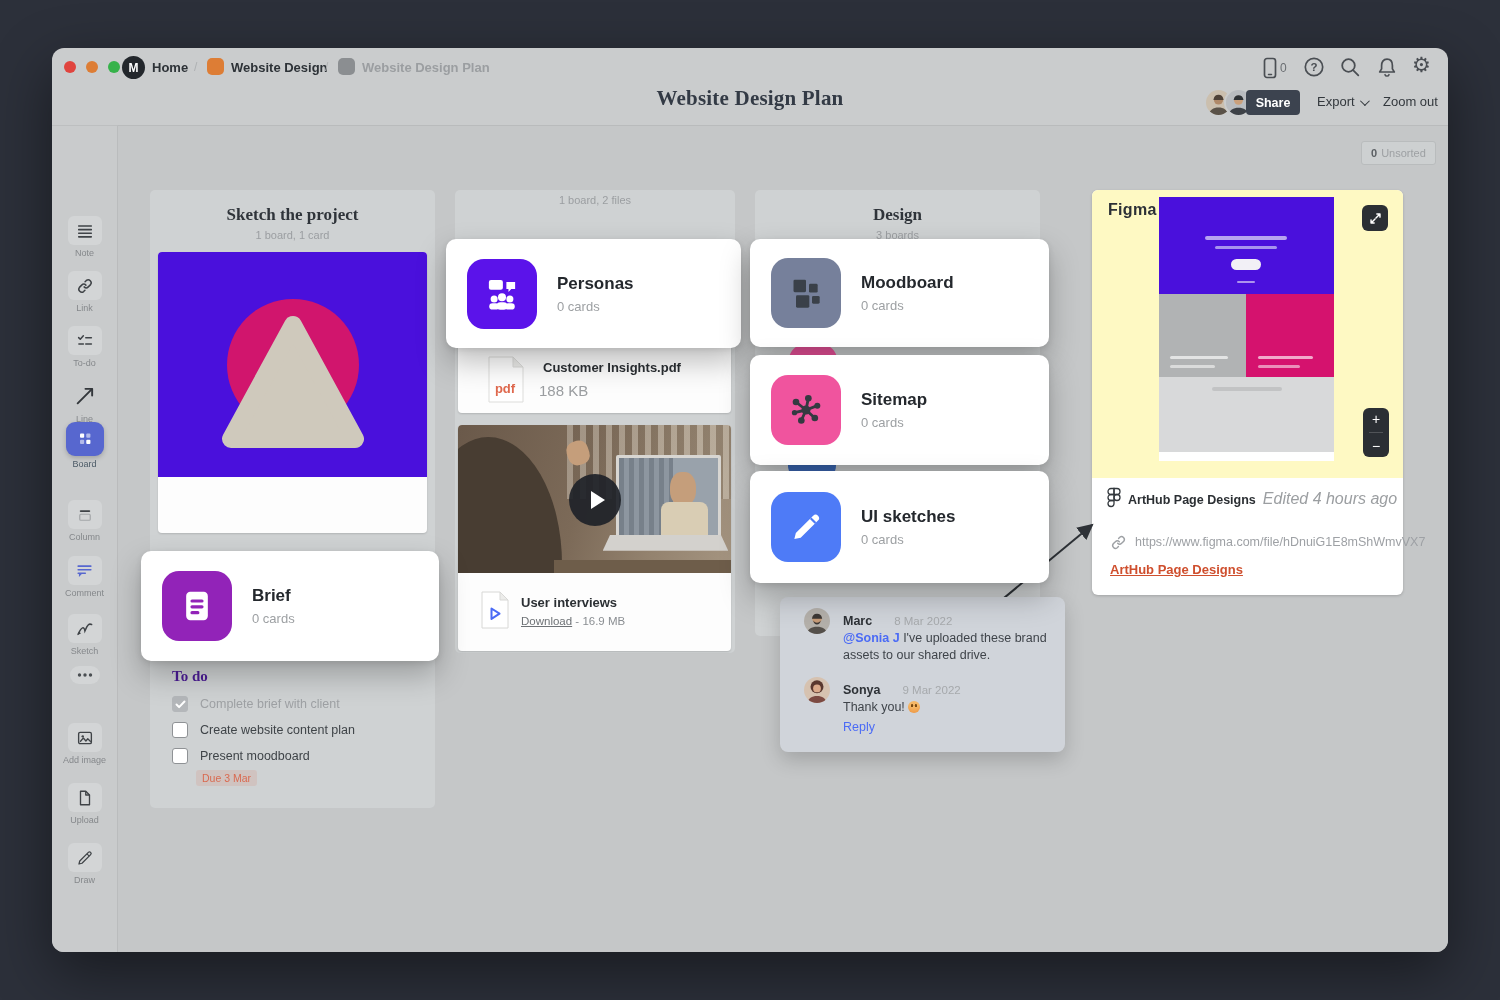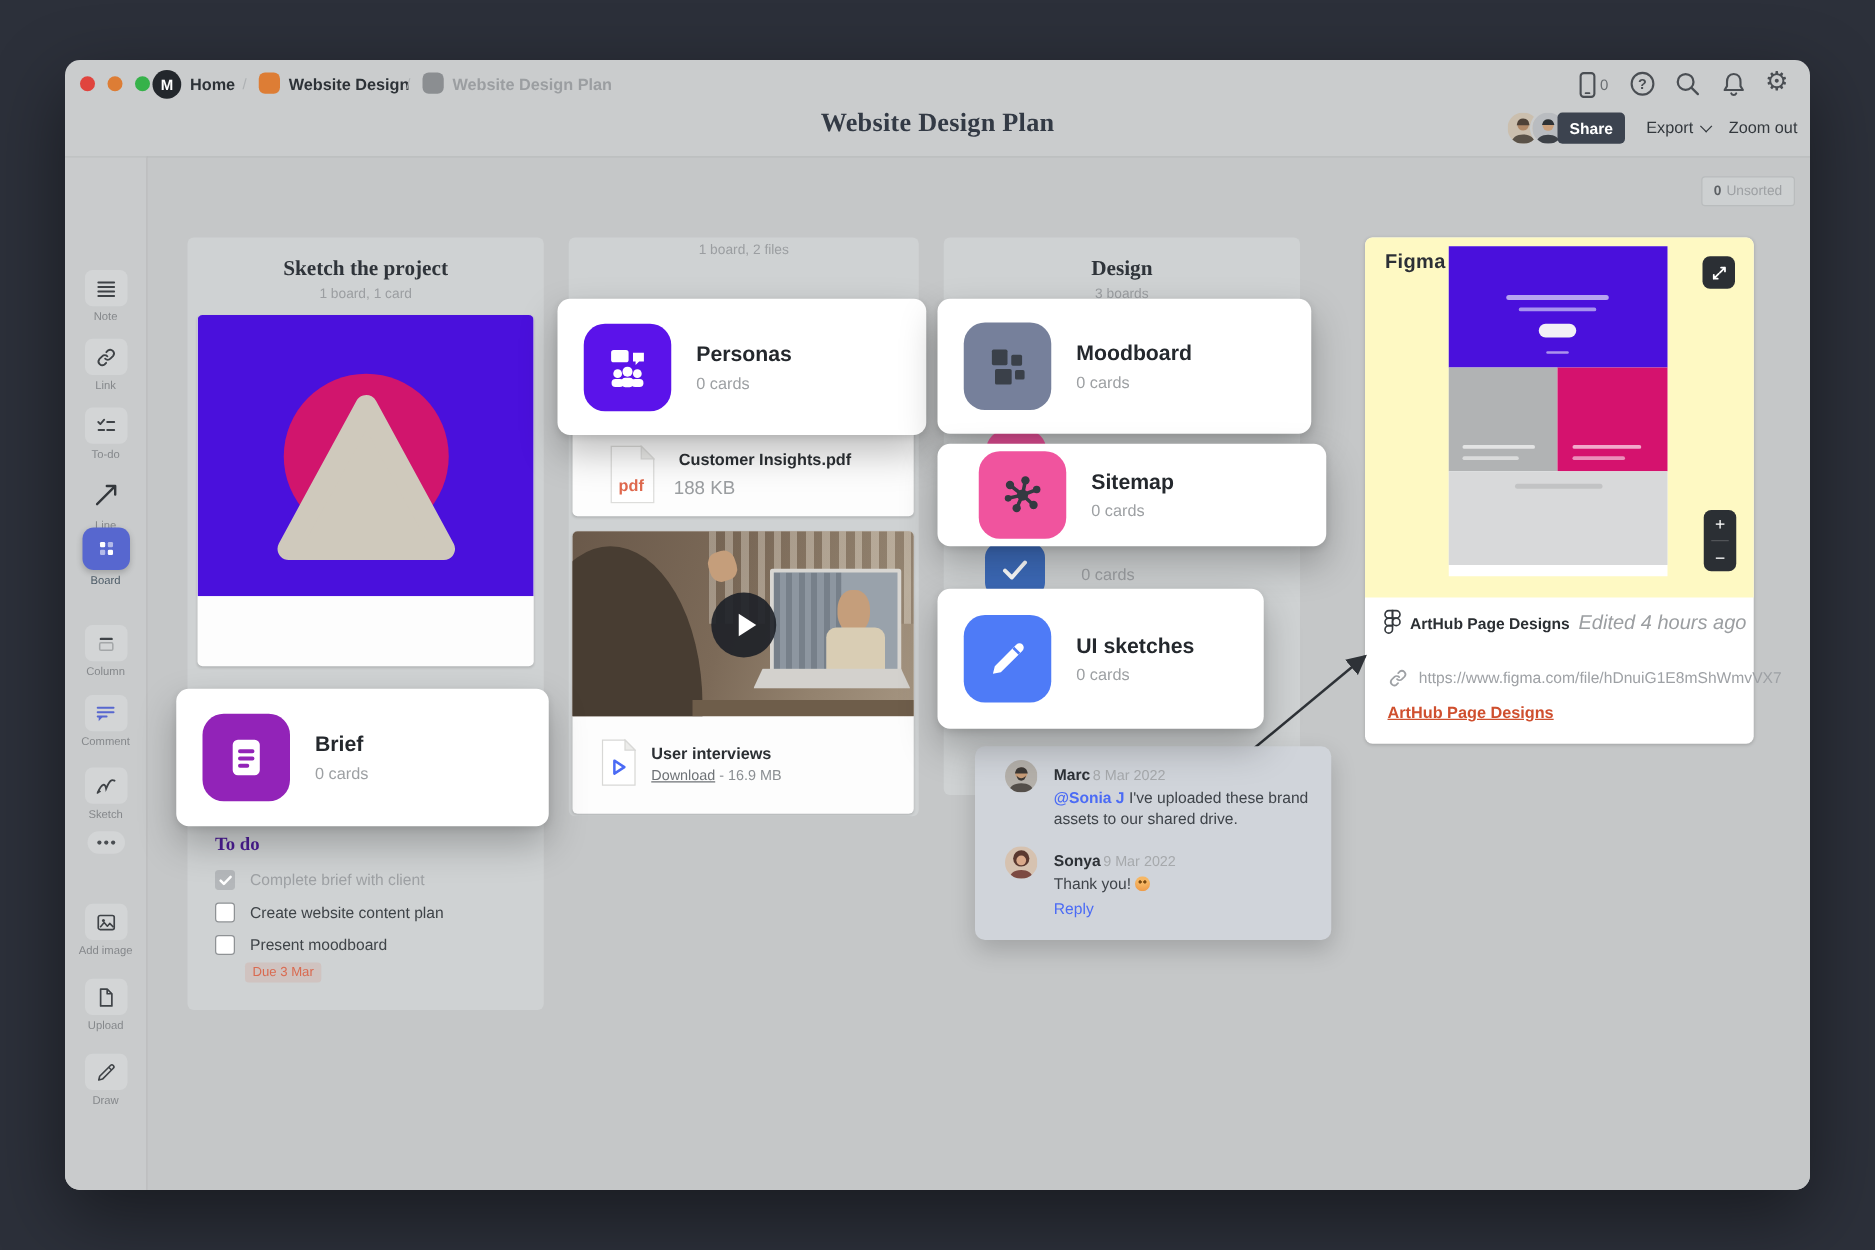--- a/index.html
+++ b/index.html
@@ -53,21 +53,21 @@
   .caption{font-size:11.5px;line-height:17px;color:#45494e;padding:10px 16px;}
   .todo-row{position:absolute;display:flex;align-items:center;}
   .cbx{width:16px;height:16px;border-radius:3px;background:#fff;border:1.5px solid #8f9295;box-sizing:border-box;flex:none;}
   .cbx.on{background:#b4b7ba;border-color:#b4b7ba;display:flex;align-items:center;justify-content:center;}
   .todo-row .lbl{font-size:12.5px;color:#3f4448;margin-left:12px;}
   .todo-row .lbl.done{color:#9ea1a4;}
   .due{background:rgba(217,106,80,.14);color:#d96a50;font-size:10.5px;padding:2px 6px;border-radius:3px;}
   .cmtcard{left:728px;top:549px;width:285px;height:155px;background:#d0d4da;border-radius:8px;z-index:3;
     box-shadow:0 8px 20px rgba(0,0,0,.18);}
   .cmt-name{font-size:12.5px;font-weight:700;color:#2d3136;}
-  .cmt-date{font-size:11.5px;color:#a6a9ac;font-weight:400;margin-left:2px;}
+  .cmt-date{font-size:11.5px;color:#a6a9ac;font-weight:400;margin-left:22px;}
   .cmt-text{font-size:12.5px;line-height:17px;color:#3f444a;width:205px;}
   .mention{color:#4b6bf5;font-weight:700;}
   .reply{font-size:12.5px;color:#4b6bf5;}
   .emoji{display:inline-block;width:12px;height:12px;border-radius:50%;vertical-align:-2px;margin-left:3px;
     background:radial-gradient(circle at 34% 38%,#7a4a12 1.1px,transparent 1.5px),
                radial-gradient(circle at 66% 38%,#7a4a12 1.1px,transparent 1.5px),
                radial-gradient(circle at 50% 10%,#f6b765 40%,#ec9340 100%);}
   
   .figcard{left:1040px;top:142px;width:311px;height:405px;background:#fff;border-radius:6px;z-index:1;
     box-shadow:0 1px 3px rgba(0,0,0,.18);}
@@ -405,21 +405,21 @@
           <rect x="6" y="13.3" width="8" height="7.5" rx="0.8"></rect>
           <rect x="15.6" y="13.8" width="4.6" height="4.6" rx="0.8"></rect>
         </svg>
       </span>
     <span class="meta">
         <div class="ct">Moodboard</div>
         <div class="cc">0 cards</div>
       </span>
   </div>
 
-  <div class="fcard" style="left:698px;top:307px;width:299px;height:82px;padding-left:12px;">
+  <div class="fcard" style="left:698px;top:307px;width:299px;height:110px;">
     <span class="cicon" style="background:#f0549e;">
         <svg width="40" height="40" viewBox="0 0 24 24">
           <g stroke="#343a41" stroke-width="1.7">
             <path d="M12 12L6 7.2M12 12l1.4-7M12 12l6.8-2.6M12 12l5.3 4.8M12 12l-2.8 6.3M12 12l-6.9 1.6"></path>
           </g>
           <g fill="#343a41">
             <circle cx="12" cy="12" r="2.7"></circle>
             <circle cx="6" cy="7.2" r="2"></circle>
             <circle cx="13.4" cy="5" r="2"></circle>
             <circle cx="18.8" cy="9.4" r="1.8"></circle>
@@ -428,21 +428,21 @@
             <circle cx="5.1" cy="13.6" r="1.6"></circle>
           </g>
         </svg>
       </span>
     <span class="meta">
         <div class="ct">Sitemap</div>
         <div class="cc">0 cards</div>
       </span>
   </div>
 
-  <div class="fcard" style="left:698px;top:423px;width:261px;height:112px;">
+  <div class="fcard" style="left:698px;top:423px;width:299px;height:112px;">
     <span class="cicon" style="background:#4e7bf7;">
         <svg width="40" height="40" viewBox="0 0 24 24">
           <path d="M5 19.2l.9-3.6L16.3 5.2a2.05 2.05 0 0 1 2.9 2.9L8.8 18.5l-3.8.7z" fill="#fff"></path>
           <path d="M14.8 6.7l2.9 2.9" stroke="#4e7bf7" stroke-width="1.3"></path>
         </svg>
       </span>
     <span class="meta">
         <div class="ct">UI sketches</div>
         <div class="cc">0 cards</div>
       </span>

